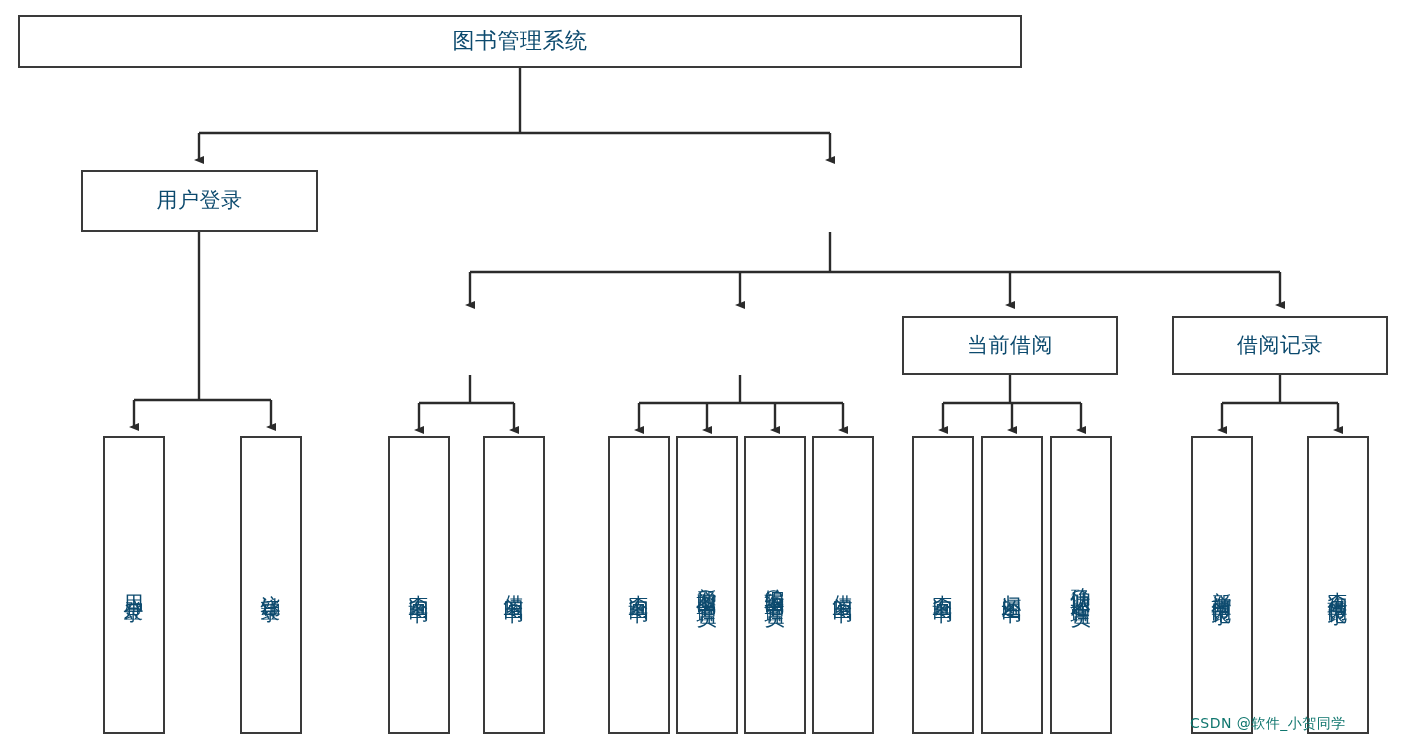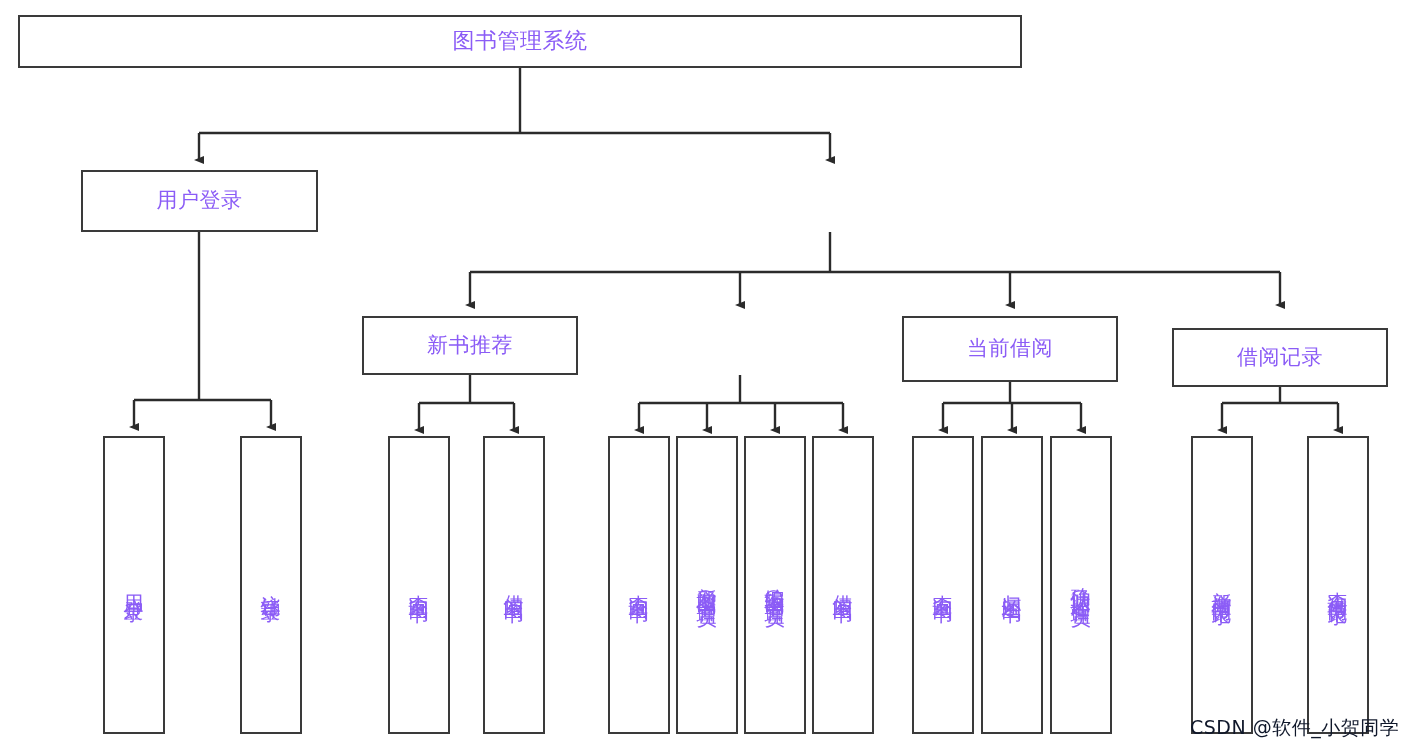--- a/index.html
+++ b/index.html
@@ -27,21 +27,21 @@
     pointer-events: none;
   }
   .node {
     position: absolute;
     box-sizing: border-box;
     border: 2px solid #3a3a3a;
     background: #ffffff;
     display: flex;
     align-items: center;
     justify-content: center;
-    color: #8b5cf6;
+    color: #0c4a6e;
   }
   .node .node-label {
     display: block;
     text-align: center;
     line-height: 1.12;
     letter-spacing: 0.5px;
   }
   
   .node.horizontal .node-label {
     writing-mode: horizontal-tb;
@@ -59,22 +59,22 @@
   .node.vertical .node-label {
     writing-mode: vertical-rl;
     text-orientation: upright;
     font-size: 20px;
     line-height: 1.0;
     letter-spacing: 3px;
     white-space: nowrap;
   }
   .watermark {
     position: absolute;
-    color: #0f172a;
-    font-size: 19px;
+    color: #0f766e;
+    font-size: 14px;
     white-space: nowrap;
     letter-spacing: 0.5px;
   }
 </style>
 </head>
 <body>
 
 <div id="diagram-root">
 
   <svg id="edge-layer" viewBox="0 0 1405 747" xmlns="http://www.w3.org/2000/svg">
@@ -128,27 +128,24 @@
   </svg>
 
   <div class="node horizontal root" style="left:18px; top:15px; width:1004px; height:53px;">
     <span class="node-label">图书管理系统</span>
   </div>
 
   <div class="node horizontal" style="left:81px; top:170px; width:237px; height:62px;">
     <span class="node-label">用户登录</span>
   </div>
 
-  <div class="node horizontal" style="left:362px; top:316px; width:216px; height:59px;">
-    <span class="node-label">新书推荐</span>
-  </div>
-  <div class="node horizontal" style="left:902px; top:316px; width:216px; height:66px;">
+  <div class="node horizontal" style="left:902px; top:316px; width:216px; height:59px;">
     <span class="node-label">当前借阅</span>
   </div>
-  <div class="node horizontal" style="left:1172px; top:316px; width:216px; height:59px;margin-top:12px;">
+  <div class="node horizontal" style="left:1172px; top:316px; width:216px; height:59px;">
     <span class="node-label">借阅记录</span>
   </div>
 
   <div class="node vertical" style="left:103px; top:436px; width:62px; height:298px;">
     <span class="node-label">用户登录</span>
   </div>
   <div class="node vertical" style="left:240px; top:436px; width:62px; height:298px;">
     <span class="node-label">注销登录</span>
   </div>
 

